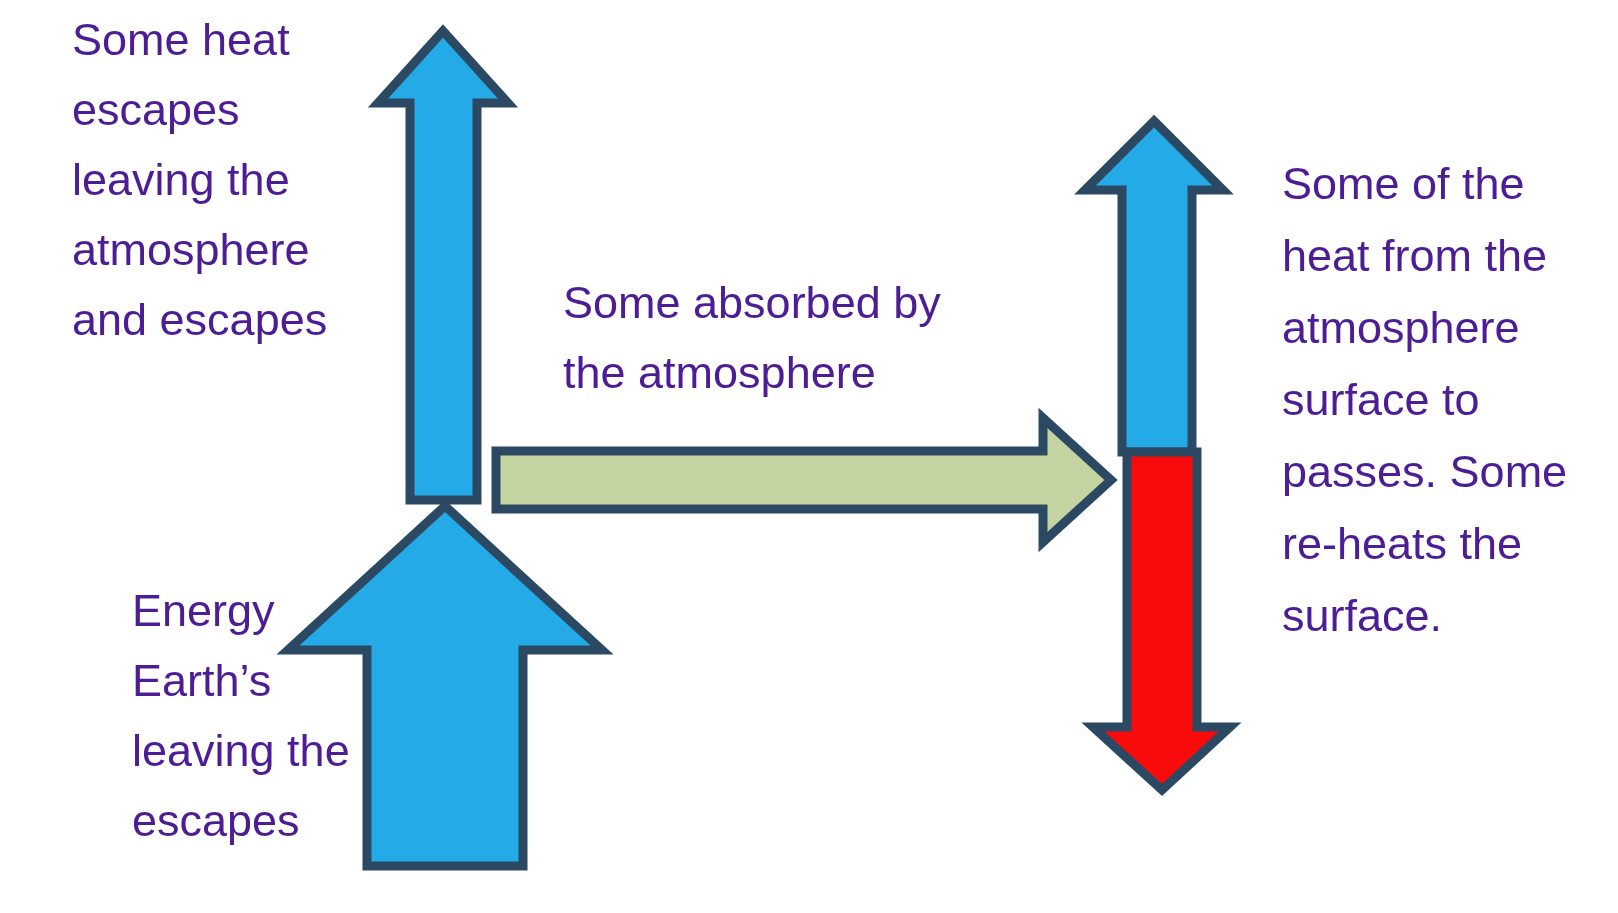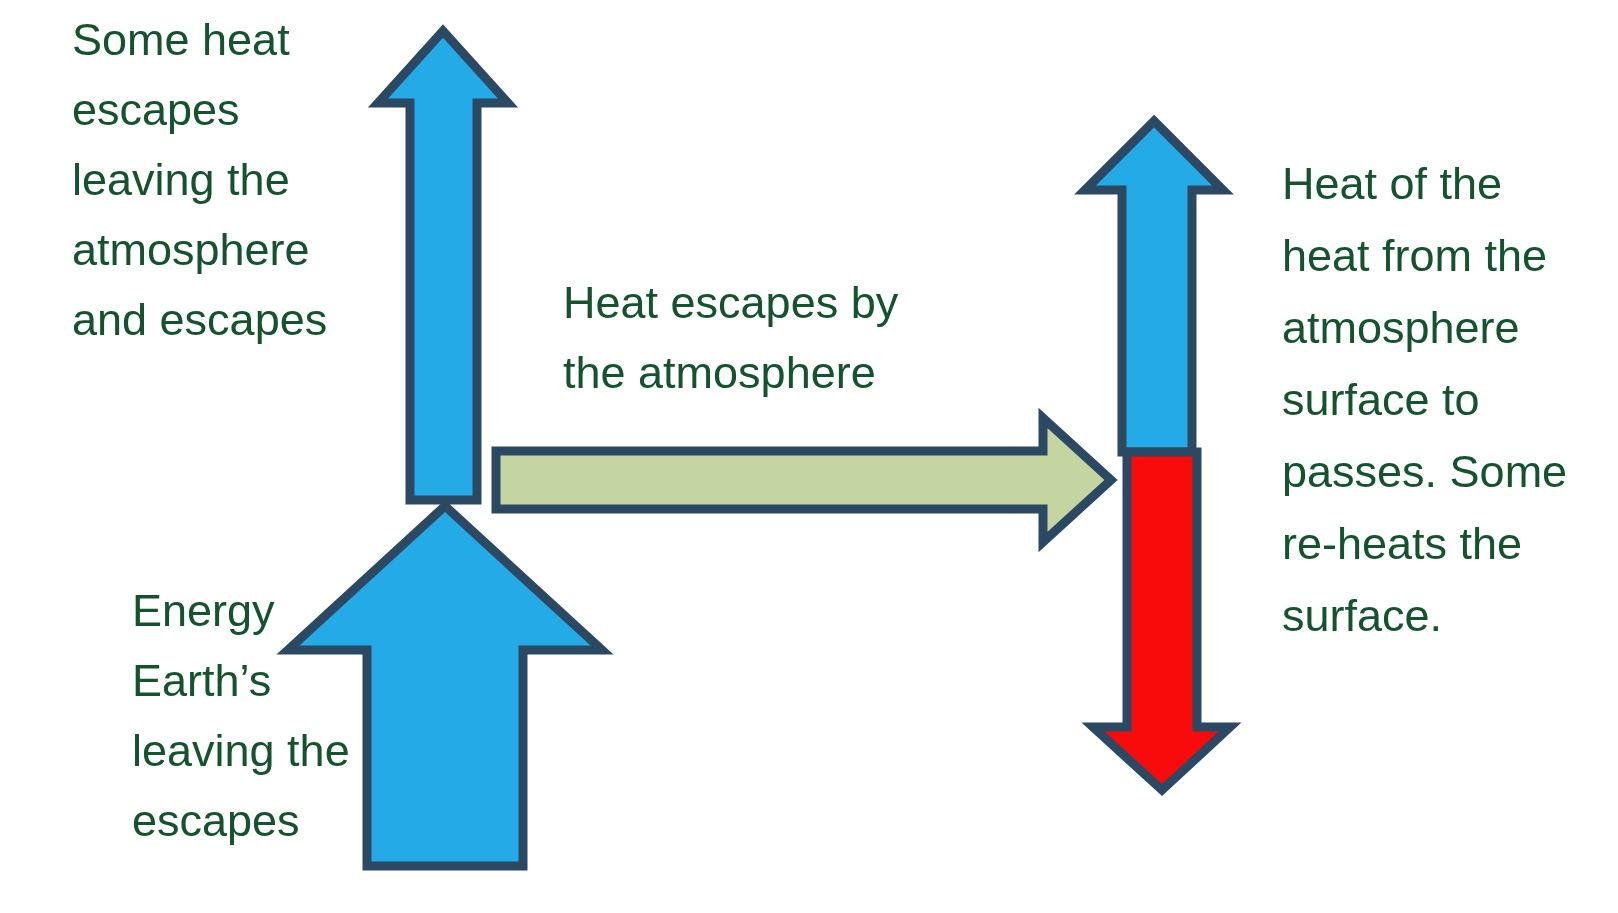--- a/index.html
+++ b/index.html
@@ -19,21 +19,21 @@
   }
   .diagram-svg {
     position: absolute;
     left: 0;
     top: 0;
     width: 1618px;
     height: 913px;
   }
   .label-block {
     position: absolute;
-    color: #14532d;
+    color: #4c1d95;
     font-size: 45px;
     line-height: 70px;
     white-space: nowrap;
   }
   .label-block.right-col { line-height: 72px; }
   .label-line { display: block; }
 </style>
 </head>
 <body>
 
@@ -61,26 +61,26 @@
   </div>
 
   <div class="label-block" style="left:125px; top:576px;margin-left:7px;">
     <span class="label-line">Energy</span>
     <span class="label-line">Earth’s</span>
     <span class="label-line">leaving the</span>
     <span class="label-line">escapes</span>
   </div>
 
   <div class="label-block" style="left:563px; top:268px;">
-    <span class="label-line">Heat escapes by</span>
+    <span class="label-line">Some absorbed by</span>
     <span class="label-line">the atmosphere</span>
   </div>
 
   <div class="label-block right-col" style="left:1282px; top:148px;">
-    <span class="label-line">Heat of the</span>
+    <span class="label-line">Some of the</span>
     <span class="label-line">heat from the</span>
     <span class="label-line">atmosphere</span>
     <span class="label-line">surface to</span>
     <span class="label-line">passes. Some</span>
     <span class="label-line">re-heats the</span>
     <span class="label-line">surface.</span>
   </div>
 
 </div>
 

